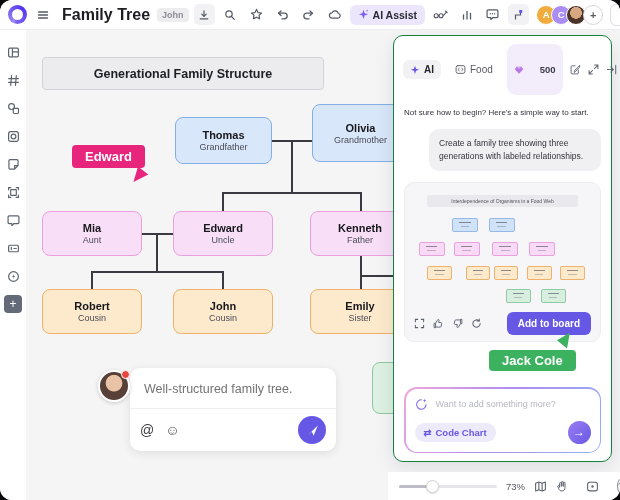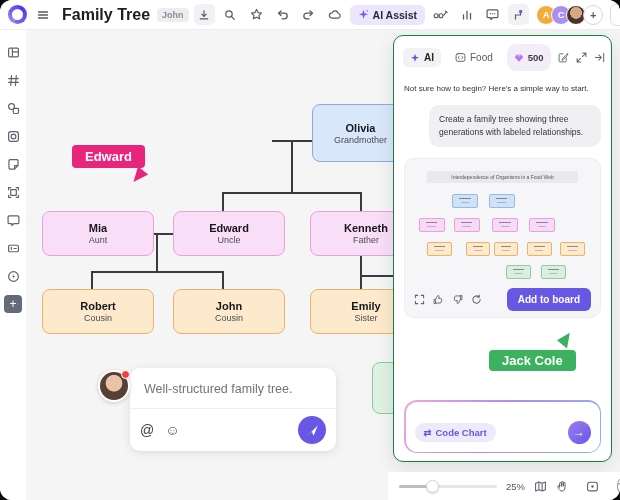--- a/index.html
+++ b/index.html
@@ -25,21 +25,21 @@
   .btn-present{display:flex;align-items:center;gap:4px;border:1px solid #dcdce1;border-radius:6px;padding:4px 9px;font-size:10.5px;color:#2a2a33;background:#fff;white-space:nowrap;}
 
   
   .sidebar{position:absolute;left:0;top:30px;bottom:0;width:26px;background:#fff;z-index:45;display:flex;flex-direction:column;align-items:center;padding-top:13px;gap:10px;}
   .sb-item{width:18px;height:18px;display:flex;align-items:center;justify-content:center;color:#5c6470;}
   .sb-more{width:18px;height:18px;background:#636b78;border-radius:4px;color:#fff;font-size:12px;display:flex;align-items:center;justify-content:center;}
 
   
   .canvas{position:absolute;left:26px;top:30px;right:0;bottom:0;background:#f5f5f6;overflow:hidden;}
   .c-title{position:absolute;left:16px;top:27px;width:282px;height:33px;background:#ececee;border:1px solid #d2d2d7;border-radius:4px;display:flex;align-items:center;justify-content:center;font-weight:bold;font-size:12.5px;color:#1d1f24;}
-  .fnode{position:absolute;width:112px;height:45px;border-radius:8px;border:1.5px solid;display:flex;flex-direction:column;align-items:center;justify-content:center;gap:1px;}
+  .fnode{position:absolute;width:100px;height:45px;border-radius:8px;border:1.5px solid;display:flex;flex-direction:column;align-items:center;justify-content:center;gap:1px;}
   .fnode .nm{font-size:11px;font-weight:bold;color:#17171c;}
   .fnode .rl{font-size:9px;color:#4b4b55;}
   .n-blue{background:#d9e7fa;border-color:#85aee3;}
   .n-pink{background:#f9def8;border-color:#eb9fdf;}
   .n-orange{background:#fdeacd;border-color:#efb269;}
   .n-green{background:#def1e3;border-color:#8ccaa1;}
   .n-thomas{left:149px;top:87px;width:97px;height:47px;}
   .n-olivia{left:286px;top:74px;width:97px;height:58px;text-align:center;}
   .n-mia{left:16px;top:181px;}
   .n-edward{left:147px;top:181px;}
@@ -59,21 +59,21 @@
   .comment-text{padding:14px 14px 12px;font-size:12.5px;color:#737373;}
   .comment-row{display:flex;align-items:center;gap:11px;padding:7px 10px;border-top:1px solid #efeff2;}
   .ic-glyph{font-size:14px;color:#3c3c44;line-height:1;}
   .send1{margin-left:auto;width:28px;height:28px;border-radius:50%;background:#6658e5;display:flex;align-items:center;justify-content:center;}
 
   
   .panel{position:absolute;left:393px;top:35px;width:219px;height:427px;background:#fff;border:1px solid #15803d;border-radius:10px;box-shadow:0 6px 20px rgba(20,20,40,.10);z-index:40;display:flex;flex-direction:column;}
   .p-head{display:flex;align-items:center;gap:7px;margin:8px 9px 0;}
   .tab{display:flex;align-items:center;gap:4px;font-size:10px;color:#5a5a64;padding:4px 7px;border-radius:6px;}
   .tab.active{background:#f2f2f4;font-weight:bold;color:#26262c;}
-  .credits{margin-left:auto;display:flex;align-items:center;gap:4px;background:#f3ecfb;border-radius:9px;padding:8px 7px;font-size:9.5px;font-weight:bold;color:#3c3c44;}
+  .credits{margin-left:auto;display:flex;align-items:center;gap:16px;background:#f3ecfb;border-radius:9px;padding:20px 7px;font-size:9.5px;font-weight:bold;color:#3c3c44;}
   .p-hicon{color:#5f6671;display:flex;align-items:center;}
   .p-intro{margin:13px 10px 0;font-size:8px;color:#33333b;}
   .p-bubble{margin:12px 10px 0 auto;max-width:172px;background:#f0f0f3;border-radius:10px;padding:8px 10px;font-size:8.5px;line-height:1.5;color:#33333b;}
   .resp{margin:11px 10px 0;background:#f6f6f8;border:1px solid #ededf1;border-radius:10px;height:160px;display:flex;flex-direction:column;padding:6px 8px 6px;}
   .pv-title{margin:6px 14px 0;background:#e9e9ed;border-radius:2px;font-size:5px;color:#50505a;text-align:center;padding:3px 2px;white-space:nowrap;overflow:hidden;}
   .pv-tree{position:relative;flex:1;margin:7px 2px 2px;}
   .pv-node{position:absolute;height:15%;border-radius:2px;border:1px solid;}
   .pv-node::before{content:"";position:absolute;left:26%;right:26%;top:28%;height:1px;background:rgba(40,40,60,.50);}
   .pv-node::after{content:"";position:absolute;left:32%;right:32%;top:62%;height:1px;background:rgba(40,40,60,.25);}
   .pv-blue{background:#cfe2f8;border-color:#96b9e8;}
@@ -287,34 +287,39 @@
     <div class="sb-item">
         <svg width="13" height="13" viewBox="0 0 12 12">
           <circle cx="6" cy="6" r="4.5" stroke="#5c6470" stroke-width="1.1" fill="none"></circle>
           <path d="M6.6 3.5 4.8 6.4h1.4L5.4 8.5 7.4 5.6H6Z" fill="#5c6470"></path>
         </svg>
       </div>
     <div class="sb-more">+</div>
   </div>
 
   <div class="canvas">
+    <div class="c-title">Generational Family Structure</div>
 
     <div class="line lh" style="left:246px;top:110px;width:40px"></div>
     <div class="line lv" style="left:265px;top:110px;height:52px"></div>
     <div class="line lh" style="left:196px;top:162px;width:140px"></div>
     <div class="line lv" style="left:196px;top:162px;height:19px"></div>
     <div class="line lv" style="left:334px;top:162px;height:19px"></div>
     <div class="line lh" style="left:116px;top:203px;width:31px"></div>
     <div class="line lv" style="left:130px;top:203px;height:38px"></div>
     <div class="line lh" style="left:65px;top:241px;width:132px"></div>
     <div class="line lv" style="left:65px;top:241px;height:18px"></div>
     <div class="line lv" style="left:196px;top:241px;height:18px"></div>
     <div class="line lv" style="left:334px;top:226px;height:33px"></div>
     <div class="line lh" style="left:334px;top:245px;width:40px"></div>
 
+    <div class="fnode n-blue n-thomas">
+        <div class="nm">Thomas</div>
+        <div class="rl">Grandfather</div>
+      </div>
     <div class="fnode n-blue n-olivia">
         <div class="nm">Olivia</div>
         <div class="rl">Grandmother</div>
       </div>
     <div class="fnode n-pink n-mia">
         <div class="nm">Mia</div>
         <div class="rl">Aunt</div>
       </div>
     <div class="fnode n-pink n-kenneth">
         <div class="nm">Kenneth</div>
@@ -458,39 +463,48 @@
           </span>
         <button class="add-btn">Add to board</button>
       </div>
     </div>
 
     <div class="cursor-green"></div>
     <div class="jack">Jack Cole</div>
 
     <div class="input-card">
       <div class="input-inner">
+        <div class="in-row1">
+          <svg width="13" height="13" viewBox="0 0 13 13">
+              <g stroke="#8b6bf0" stroke-width="1.1" fill="none" stroke-linecap="round">
+                <path d="M11 6.5a4.7 4.7 0 1 1-4.5-4.7"></path>
+              </g>
+              <path d="M9.6.8l.5 1.4 1.4.5-1.4.5-.5 1.4-.5-1.4-1.4-.5 1.4-.5Z" fill="#8b6bf0"></path>
+            </svg>
+          <input class="ai-input" placeholder="Want to add something more?" style="">
+        </div>
         <div class="in-row2">
           <div class="chip">
             <span>⇄</span>
             <span>Code Chart</span>
           </div>
           <div class="send2">
               <span>→</span>
             </div>
         </div>
       </div>
     </div>
   </div>
 
   <div class="statusbar">
     <div class="sl-track">
       <div class="sl-fill"></div>
       <div class="sl-handle"></div>
     </div>
-    <div class="zoom-label">25%</div>
+    <div class="zoom-label">73%</div>
     <span>
         <svg width="13" height="13" viewBox="0 0 12 12">
           <g stroke="#5c636f" stroke-width="1" fill="none" stroke-linejoin="round">
             <path d="M1.5 3 4.5 1.8 7.5 3 10.5 1.8V9L7.5 10.2 4.5 9 1.5 10.2Z"></path>
             <path d="M4.5 1.8V9M7.5 3v7.2"></path>
           </g>
         </svg>
       </span>
     <span>
         <svg width="12" height="13" viewBox="0 0 12 13">

